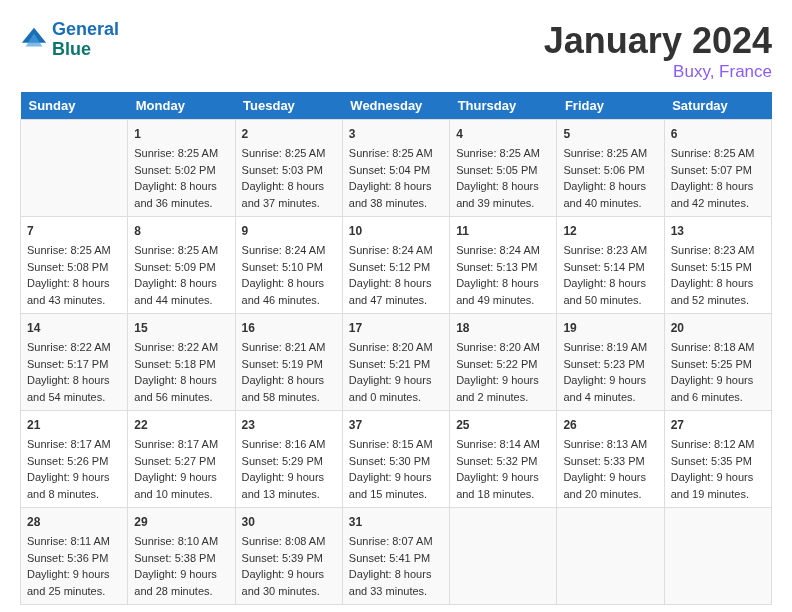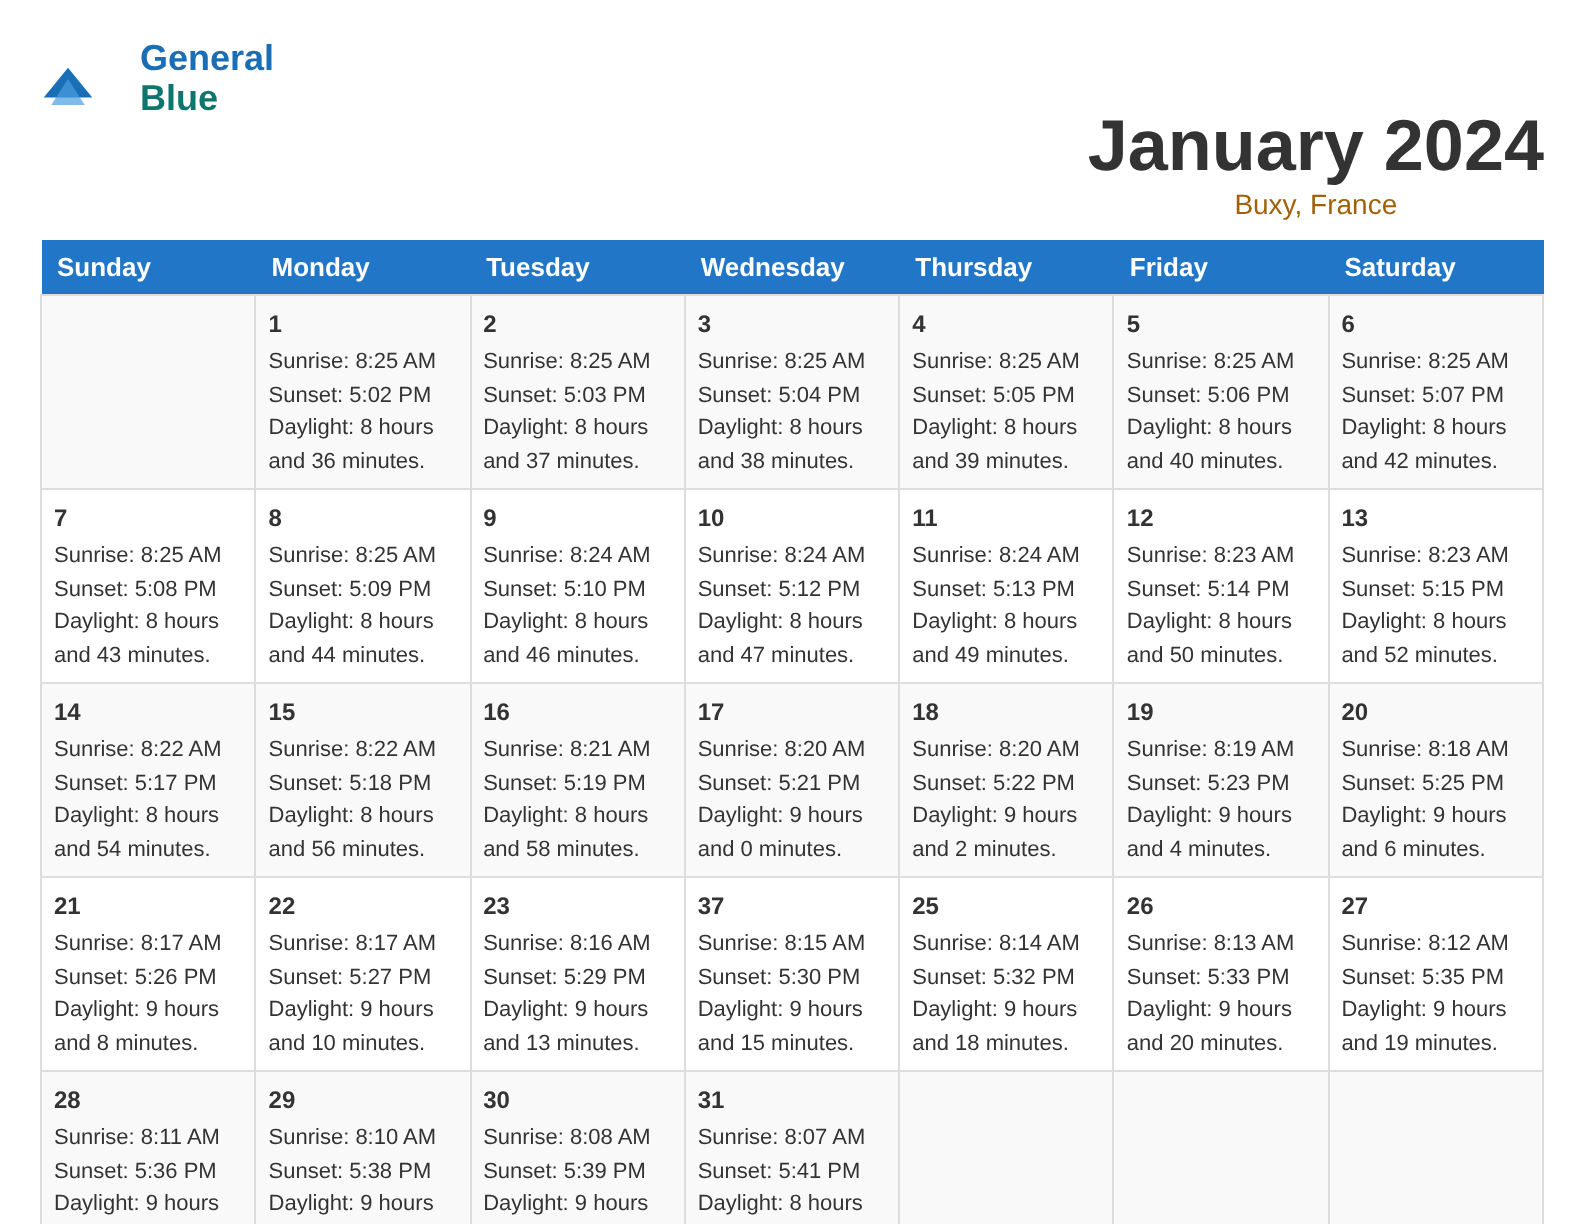--- a/index.html
+++ b/index.html
@@ -11,48 +11,47 @@
       padding: 20px;
     }
     .header {
       display: flex;
       justify-content: space-between;
       align-items: flex-start;
       margin-bottom: 10px;
     }
     .logo {
       display: flex;
-      align-items: flex-end;
-      gap: 22px;
+      align-items: center;
+      gap: 4px;
     }
     .logo-text {
       font-size: 18px;
       font-weight: bold;
       color: #333;
       line-height: 1.1;
     }
     .logo-text span {
       color: #1a6eb5;
     }
     .logo-icon {
       width: 28px;
       height: 28px;
     }
     .title-block {
-      text-align: center;
-      margin-top: 32px;
+      text-align: right;
     }
     .month-title {
       font-size: 36px;
       font-weight: bold;
       color: #333;
     }
     .location {
-      font-size: 14px;
-      color: #a16207;
+      font-size: 17px;
+      color: #8b5cf6;
     }
     table {
       width: 100%;
       border-collapse: collapse;
       font-size: 11px;
     }
     thead tr th {
       background-color: #2176c7;
       color: #fff;
       padding: 6px 8px;

